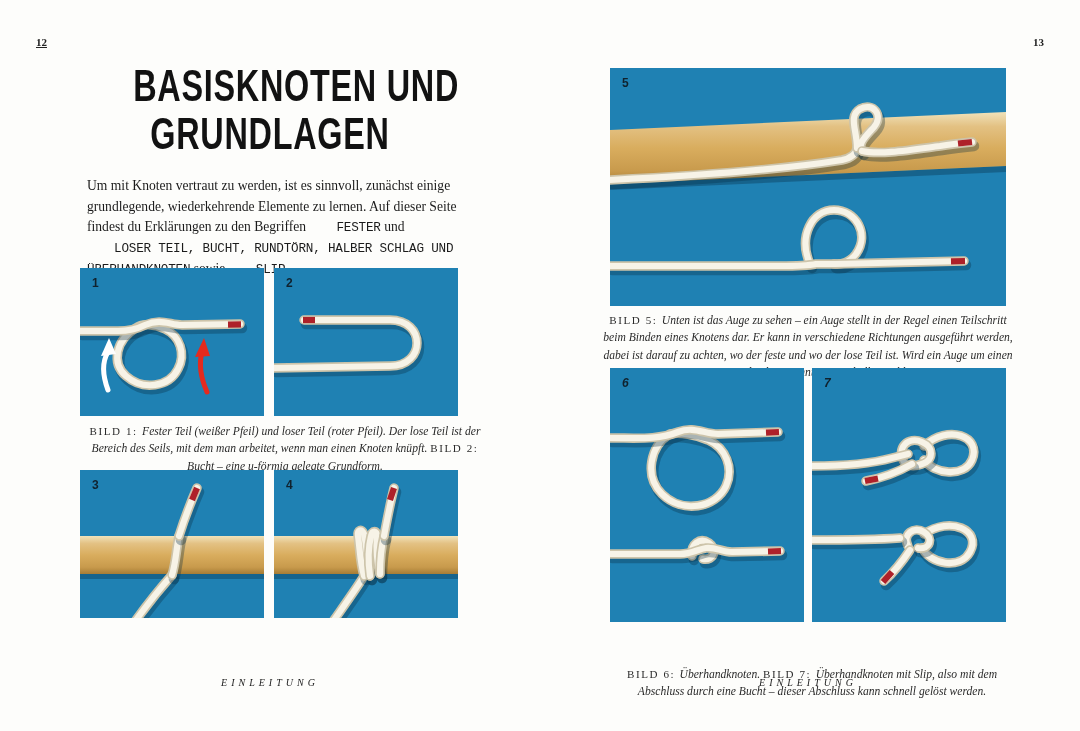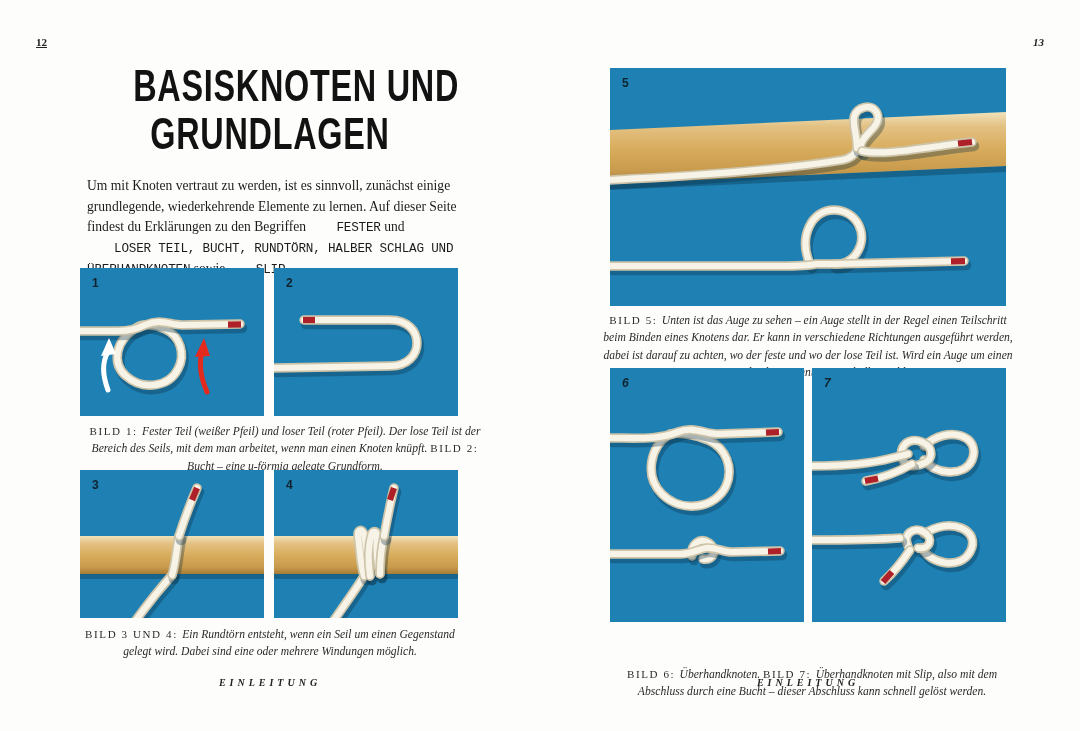--- a/index.html
+++ b/index.html
@@ -6,21 +6,21 @@
   body{
     width:1080px;height:731px;position:relative;background:#fdfdfb;
     font-family:"Liberation Serif", serif;color:#1b1b1b;overflow:hidden;
   }
   .page{position:absolute;top:0;height:731px;}
   #page-left{left:0;width:540px;}
   #page-right{left:540px;width:540px;}
   .page-number{position:absolute;top:36px;font-size:11px;font-weight:bold;
     font-family:"Liberation Serif",serif;color:#222;}
   #page-left .page-number{left:36px;text-decoration:underline;}
-  #page-right .page-number{right:36px;font-style:italic;}
+  #page-right .page-number{right:36px;}
 
   .title{
     position:absolute;left:80px;top:62px;width:380px;margin:0;
     text-align:center;font-family:"Liberation Sans",sans-serif;
     font-weight:bold;font-size:45px;line-height:1.06;color:#121212;
     transform:scaleX(0.72);transform-origin:50% 0;white-space:nowrap;
     letter-spacing:1px;
   }
   .intro{
     position:absolute;left:87px;top:176px;width:374px;margin:0;
@@ -29,21 +29,21 @@
   .seg-sans{font-family:Liberation Mono, monospace;font-size:0.93em;letter-spacing:-0.2px;padding-left:27px;}
   .seg-serif{font-family:"Liberation Serif",serif;}
   .caption{
     margin:0;position:absolute;text-align:center;
     font-size:11.6px;line-height:1.5;color:#2a2a2a;
   }
   .seg-label{font-style:normal;letter-spacing:1.6px;font-size:0.95em;margin-top:32px;}
   .seg-italic{font-style:italic;}
   .footer{
     position:absolute;top:677px;text-align:center;
-    font-style:italic;font-weight:bold;font-size:10px;letter-spacing:4px;color:#222;
+    font-style:italic;font-weight:normal;font-size:10px;letter-spacing:4px;color:#222;
   }
   #page-left .footer{left:80px;width:380px;}
   #page-right .footer{left:70px;width:396px;}
 
   .photo{
     position:absolute;background:#1f81b3;overflow:hidden;
   }
   .photo svg{position:absolute;left:0;top:0;}
   .photo-num{
     position:absolute;left:12px;top:8px;
@@ -156,21 +156,20 @@
         <path d="M106 104 C106 92 107 78 110 66" class="rope-outer"></path>
         <path class="rope-inner" d="M106 104 C106 92 107 78 110 66"></path>
       <path d="M110 66 C113 50 116 34 120 18" class="rope-shadow"></path>
         <path d="M110 66 C113 50 116 34 120 18" class="rope-outer"></path>
         <path class="rope-inner" d="M110 66 C113 50 116 34 120 18"></path>
       <path class="rope-tip" d="M116 30 L120 18"></path>
     </svg>
     <span class="photo-num">4</span>
   </figure>
 
-  <p class="caption" style="left:70px;top:626px;width:400px;"><span class="seg-label">BILD 3 UND 4: </span><span class="seg-italic">Ein Rundtörn entsteht, wenn ein Seil um einen Gegenstand gelegt wird. Dabei sind eine oder mehrere Windungen möglich.</span></p>
 
   <div class="footer">EINLEITUNG</div>
 </div>
 
 <div class="page" id="page-right">
   <div class="page-number">13</div>
 
   <figure class="photo" style="left:70px;top:68px;width:396px;height:238px;margin:0;">
     <svg width="396" height="238" viewBox="0 0 396 238">
       <defs>

